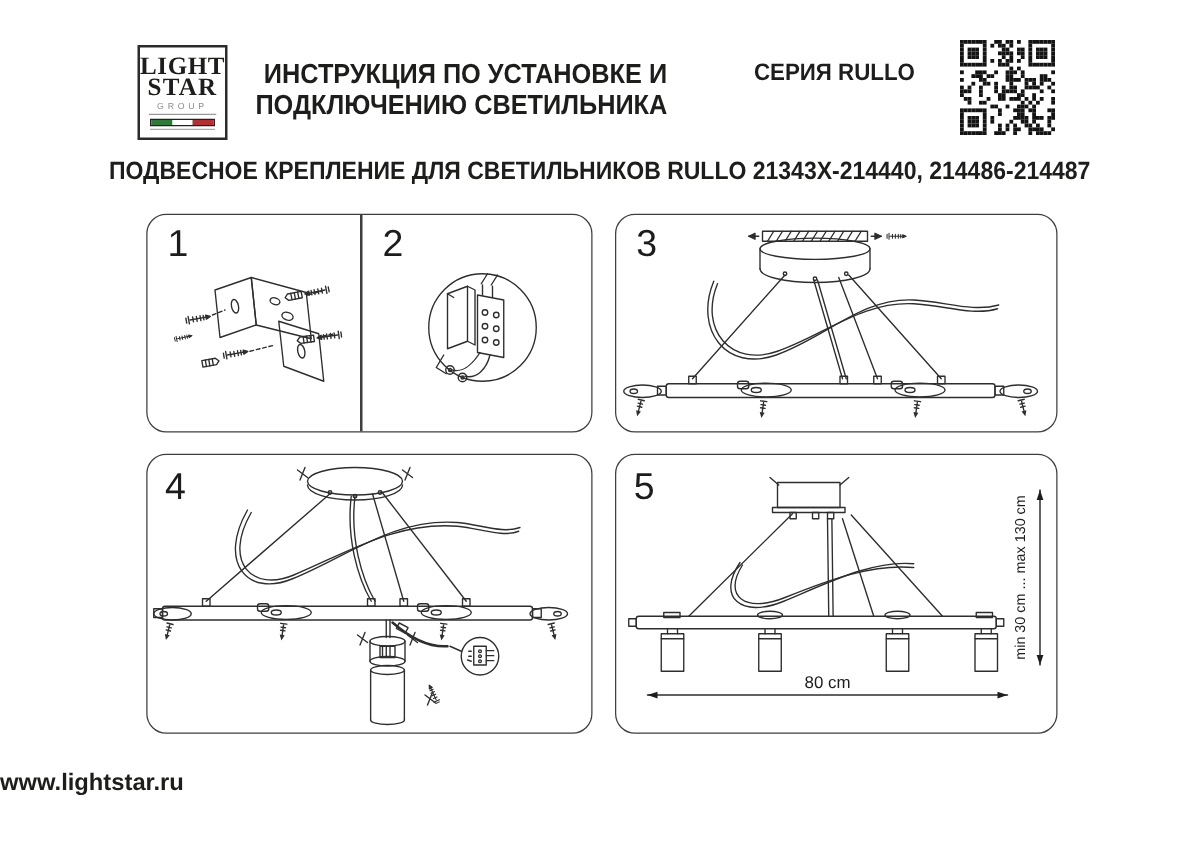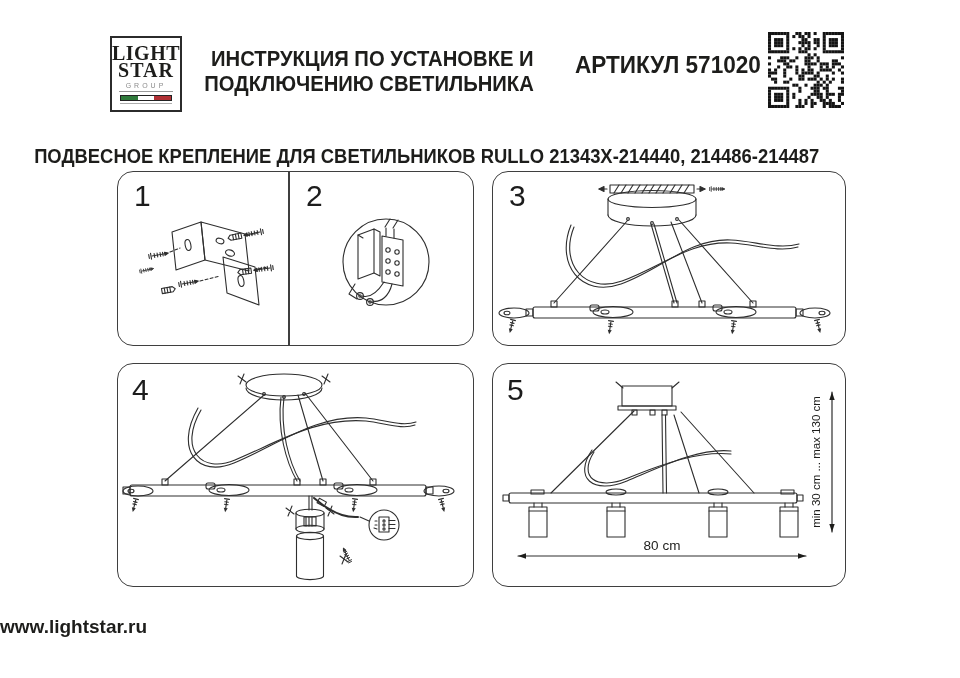--- a/index.html
+++ b/index.html
@@ -18,21 +18,21 @@
   .flag .r{background:var(--flag-red,#b03034)}
   .flag-underline{width:52px;height:1px;background:#adadad;margin:2px auto 0}
   
   .title{left:188px;top:46px;width:360px;text-align:right;font-weight:700;font-size:22px;line-height:25px}
   .title span{display:inline-block;transform:scaleX(.92);transform-origin:50% 50%;white-space:nowrap}
   .series-block{left:550px;top:49px;width:235px;text-align:center;font-weight:700}
   .series-line{font-size:19px;line-height:20px}
   .article-line{font-size:24px;line-height:26px;margin-top:3px}
   .series-block span{display:inline-block;transform:scaleX(.94);white-space:nowrap}
   .qr{left:768px;top:32px;width:76px;height:76px}
-  .subtitle{left:0;top:145px;width:960px;font-weight:700;font-size:20px}
+  .subtitle{left:0;top:126px;width:960px;text-align:center;font-weight:700;font-size:20px}
   .subtitle span{display:inline-block;transform:scaleX(.92);transform-origin:50% 50%;white-space:nowrap}
   
   .panel{position:absolute;border:1.5px solid #3f3f3f;border-radius:16px;background:#fff}
   #box12{left:117px;top:171px;width:357px;height:175px}
   #box3{left:492px;top:171px;width:354px;height:175px}
   #box4{left:117px;top:363px;width:357px;height:224px}
   #box5{left:492px;top:363px;width:354px;height:224px}
   .divider{position:absolute;left:170px;top:0;bottom:0;width:1.5px;background:#3f3f3f}
   .step-num{position:absolute;font-size:30px;line-height:30px;font-weight:400;color:#1c1c1c}
   .panel svg{position:absolute;left:0;top:0}
@@ -52,21 +52,21 @@
     </div>
   <div class="flag-underline"></div>
 </div>
 
 <div class="abs title">
   <span>ИНСТРУКЦИЯ ПО УСТАНОВКЕ И</span><br>
   <span>ПОДКЛЮЧЕНИЮ СВЕТИЛЬНИКА</span>
 </div>
 
 <div class="abs series-block">
-  <div class="article-line"><span>АРТИКУЛ 571020</span></div>
+  <div class="series-line"><span>СЕРИЯ RULLO</span></div>
 </div>
 
 <div class="abs qr"><svg width="76" height="76" viewBox="0 0 75 75" fill="#141414">
       <rect x="0" y="0" width="3" height="3"></rect>
       <rect x="3" y="0" width="3" height="3"></rect>
       <rect x="6" y="0" width="3" height="3"></rect>
       <rect x="9" y="0" width="3" height="3"></rect>
       <rect x="12" y="0" width="3" height="3"></rect>
       <rect x="15" y="0" width="3" height="3"></rect>
       <rect x="18" y="0" width="3" height="3"></rect>

